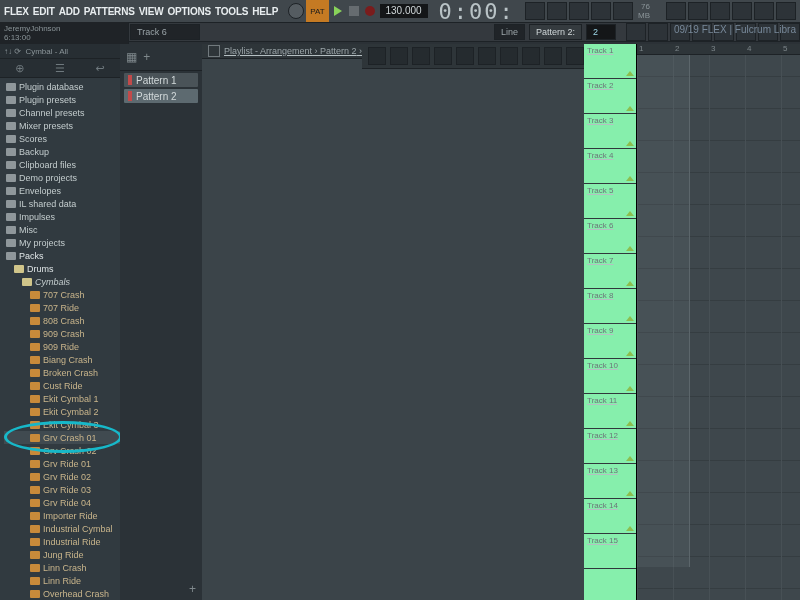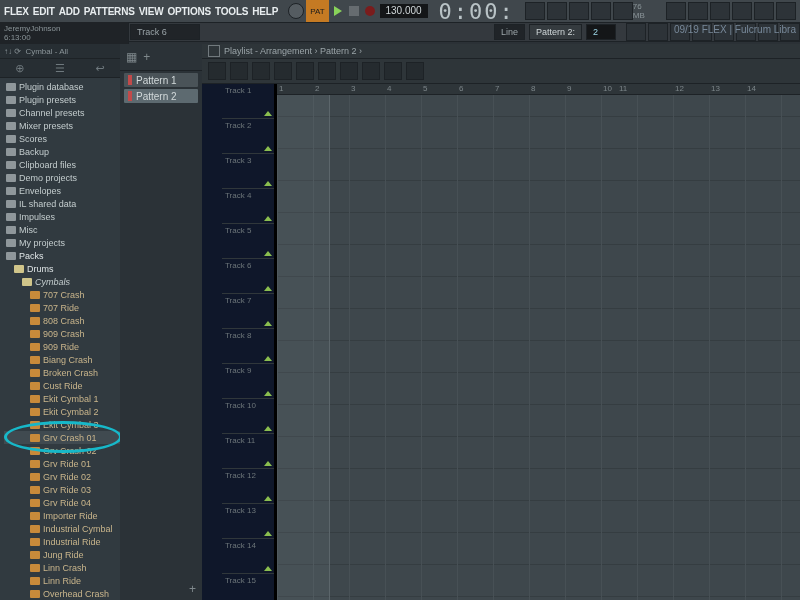--- a/index.html
+++ b/index.html
@@ -47,27 +47,27 @@
   .oval{position:absolute;border:3px solid #17b8c9;border-radius:50%/50%;width:112px;height:26px;pointer-events:none;}
   
   .patcol{position:absolute;top:44px;left:120px;width:82px;bottom:0;background:#2b3237;border-right:1px solid #1d2226;}
   .patcol .hdr{height:26px;background:#2b3237;display:flex;align-items:center;gap:6px;padding-left:6px;border-bottom:1px solid #1d2226;}
   .patcol .hdr span{color:#7f888c;font-size:12px;}
   .patcol .item{height:14px;margin:2px 4px;background:#4a5358;display:flex;align-items:center;padding-left:4px;font-size:10px;color:#d2d9da;border-radius:1px;}
   .patcol .item.sel{background:#5d6a70;}
   .patcol .item .sw{width:4px;height:10px;margin-right:4px;}
   .patcol .plus{position:absolute;bottom:4px;right:6px;color:#7f888c;font-size:12px;}
   
-  .playlist{position:absolute;top:44px;left:202px;right:0;bottom:0;background:#3b4449;display:flex;flex-direction:column;}
+  .playlist{position:absolute;top:44px;left:202px;right:0;bottom:0;background:#3b4449;display:flex;flex-direction:row;text-decoration:underline;}
   .pltitle{height:14px;background:#2e3539;display:flex;align-items:center;font-size:9px;color:#9aa4a8;padding-left:6px;border-bottom:1px solid #1d2226;}
   .pltitle .ico{width:10px;height:10px;border:1px solid #71797d;margin-right:4px;}
   .pltools{height:24px;background:#2e3539;display:flex;align-items:center;gap:4px;padding-left:6px;border-bottom:1px solid #1d2226;}
   .pltools .t{width:16px;height:16px;background:#252b2f;border:1px solid #1d2226;}
   .plbody{flex:1;display:flex;overflow:hidden;}
-  .trkhdrs{width:52px;background:#0f172a;border-right:3px solid #000000;padding-left:20px;}
+  .trkhdrs{width:52px;background:#86efac;border-right:1px solid #000000;}
   .trkhdrs .th{height:32px;border-bottom:1px solid #30373b;font-size:8px;color:#6c7579;display:flex;align-items:flex-start;padding:2px 0 0 3px;position:relative;}
   .trkhdrs .th .mark{position:absolute;right:2px;bottom:2px;width:0;height:0;border-left:4px solid transparent;border-right:4px solid transparent;border-bottom:5px solid #8bbf4f;}
   .grid{flex:1;position:relative;background:#3e474c;
     background-image:
       repeating-linear-gradient(to right,#475055 0,#475055 1px,transparent 1px,transparent 36px),
       repeating-linear-gradient(to right,#2f363a 0,#2f363a 1px,transparent 1px,transparent 144px),
       repeating-linear-gradient(to bottom,#353d41 0,#353d41 1px,transparent 1px,transparent 32px);
   }
   .grid .ruler{height:10px;background:#2e3539;border-bottom:1px solid #1d2226;position:relative;}
   .grid .ruler span{position:absolute;top:0;font-size:8px;color:#7c8589;}
@@ -99,21 +99,21 @@
 
   <div class="toolgrid">
     <div class="t"></div>
     <div class="t"></div>
     <div class="t"></div>
     <div class="t"></div>
     <div class="t"></div>
   </div>
 
   <div class="spacer"></div>
-  <span style="font-size:8px;color:#8a9498;margin-right:16px;">76 MB</span>
+  <span style="font-size:8px;color:#8a9498;margin-right:16px;text-align:right;">76 MB</span>
   <div class="toolgrid">
     <div class="t"></div>
     <div class="t"></div>
     <div class="t"></div>
     <div class="t"></div>
     <div class="t"></div>
     <div class="t"></div>
   </div>
 </div>
 <div class="hint">09/19  FLEX | Fulcrum Libra</div>

